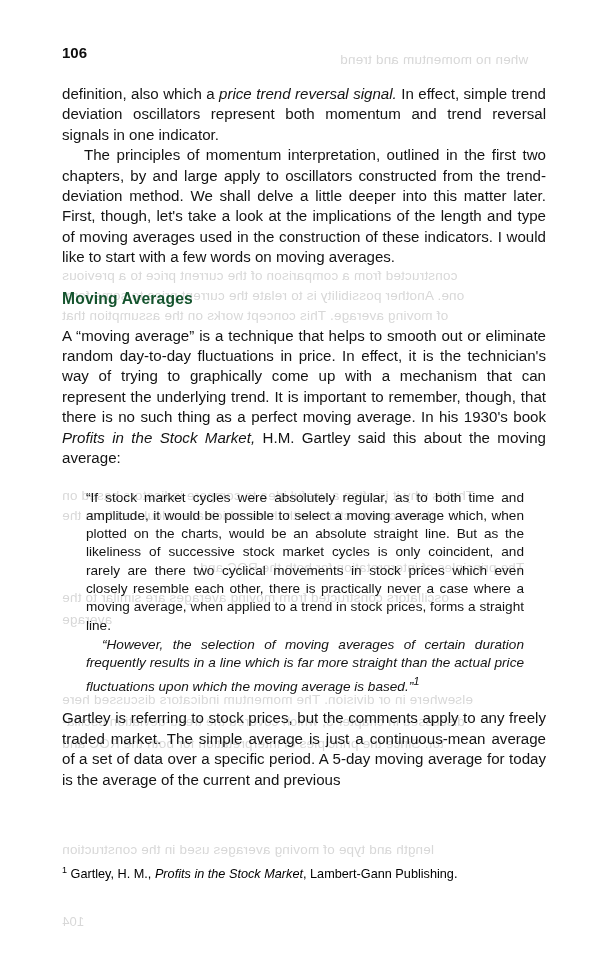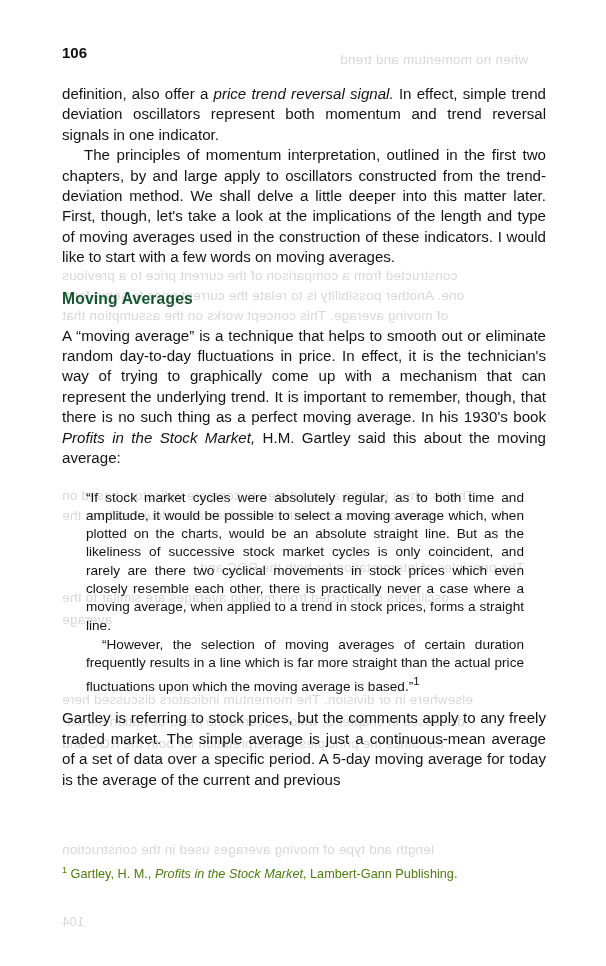--- a/index.html
+++ b/index.html
@@ -85,34 +85,34 @@
     margin: 20px 0 12px 0;
     padding: 0 22px 0 24px;
   }
   .quote p {
     font-size: 13.6px;
     line-height: 18.3px;
     margin: 0;
     text-align: justify;
     color: #131313;
   }
-  .quote p.q2 { text-indent: 16px; margin-top: 1px; }
+  .quote p.q2 { text-indent: 16px; margin-top: 1px; font-style: italic; }
 
   .after-quote {
     margin-top: 20px;
   }
 
   .footnote {
     position: absolute;
     left: 62px;
     top: 862px;
     width: 484px;
     font-size: 12.7px;
     line-height: 16px;
-    color: #4d7c0f;
+    color: #000000;
   }
   .footnote sup {
     font-size: 9px;
     vertical-align: super;
   }
 
   i, em { }
 </style>
 </head>
 <body>
@@ -133,21 +133,21 @@
   <div class="bleed" style="left:62px; top:736px;">tor. Since the principles of interpretation for both the ROC and</div>
   <div class="bleed" style="left:62px; top:842px;">length and type of moving averages used in the construction</div>
   <div class="bleed" style="left:62px; top:914px; font-size:13px;">104</div>
 
   <div class="header">
     <span class="page-number">106</span>
   </div>
 
   <div class="content">
 
-    <p class="body"><span>definition, also offer a </span><i>price trend reversal signal.</i><span> In effect, simple trend deviation oscillators represent b</span><span>oth</span><span> momentum and trend reversal signals in one indicator.</span></p>
+    <p class="body"><span>definition, also which a </span><i>price trend reversal signal.</i><span> In effect, simple trend deviation oscillators represent b</span><span>oth</span><span> momentum and trend reversal signals in one indicator.</span></p>
 
     <p class="body indent">The principles of momentum interpretation, outlined in the first two chapters, by and large apply to oscillators constructed from the trend-deviation method. We shall delve a little deeper into this matter later. First, though, let's take a look at the implications of the length and type of moving averages used in the construction of these indicators. I would like to start with a few words on moving averages.</p>
 
     <h2 class="section">Moving Averages</h2>
 
     <p class="body"><span>A “moving average” is a technique that helps to smooth out or eliminate random day-to-day fluctuations in price. In effect, it is the technician's way of trying to graphically come up with a mechanism that can represent the underlying trend. It is important to remember, though, that there is no such thing as a perfect moving average. In his 1930's book </span><i>Profits in the Stock Market,</i><span> H.M. Gartley said this about the moving average:</span></p>
 
     <div class="quote">
       <p>“If stock market cycles were absolutely regular, as to both time and amplitude, it would be possible to select a moving average which, when plotted on the charts, would be an absolute straight line. But as the likeliness of successive stock market cycles is only coincident, and rarely are there two cyclical movements in stock prices which even closely resemble each other, there is practically never a case where a moving average, when applied to a trend in stock prices, forms a straight line.</p>
       <p class="q2"><span>“However, the selection of moving averages of certain duration frequently results in a line which is far more straight than the actual price fluctuations upon which the moving average is based.”</span><sup>1</sup></p>

